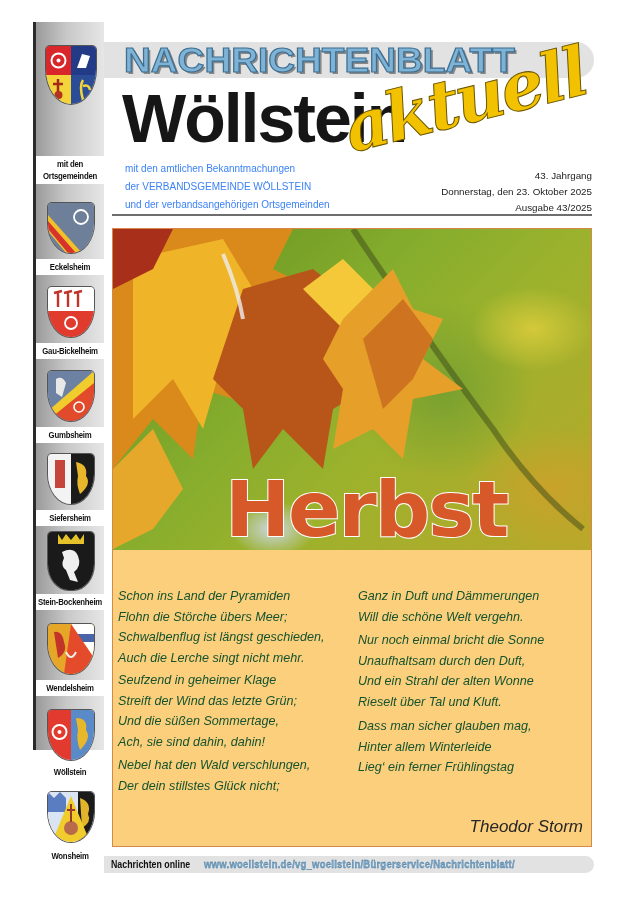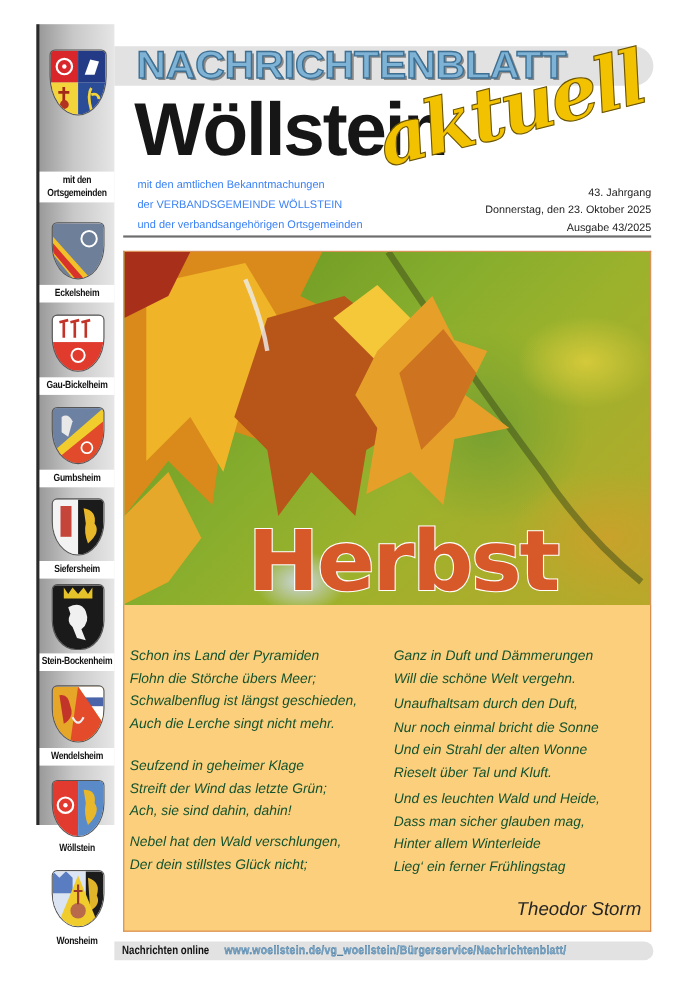--- a/index.html
+++ b/index.html
@@ -239,42 +239,42 @@
 
 <div class="poem-box"></div>
 <div class="herbst">Herbst</div>
 
 <div class="stanza" style="left:118px;top:586px;">
   <div>Schon ins Land der Pyramiden</div>
   <div>Flohn die Störche übers Meer;</div>
   <div>Schwalbenflug ist längst geschieden,</div>
   <div>Auch die Lerche singt nicht mehr.</div>
 </div>
-<div class="stanza" style="left:118px;top:670px;margin-top:16px;">
+<div class="stanza" style="left:118px;top:670px;">
   <div>Seufzend in geheimer Klage</div>
   <div>Streift der Wind das letzte Grün;</div>
+  <div>Und die süßen Sommertage,</div>
   <div>Ach, sie sind dahin, dahin!</div>
 </div>
 <div class="stanza" style="left:118px;top:755px;">
   <div>Nebel hat den Wald verschlungen,</div>
   <div>Der dein stillstes Glück nicht;</div>
 </div>
 
 <div class="stanza" style="left:358px;top:586px;">
   <div>Ganz in Duft und Dämmerungen</div>
   <div>Will die schöne Welt vergehn.</div>
 </div>
 <div class="stanza" style="left:358px;top:630px;">
+  <div>Nur noch einmal bricht die Sonne</div>
   <div>Unaufhaltsam durch den Duft,</div>
-  <div>Nur noch einmal bricht die Sonne</div>
   <div>Und ein Strahl der alten Wonne</div>
   <div>Rieselt über Tal und Kluft.</div>
 </div>
 <div class="stanza" style="left:358px;top:716px;">
-  <div>Und es leuchten Wald und Heide,</div>
   <div>Dass man sicher glauben mag,</div>
   <div>Hinter allem Winterleide</div>
   <div>Lieg‘ ein ferner Frühlingstag</div>
 </div>
 
 <div class="author">Theodor Storm</div>
 
 <div class="footer-bar"></div>
 <div class="footer-label">Nachrichten online</div>
 <div class="footer-url">www.woellstein.de/vg_woellstein/Bürgerservice/Nachrichtenblatt/</div>

